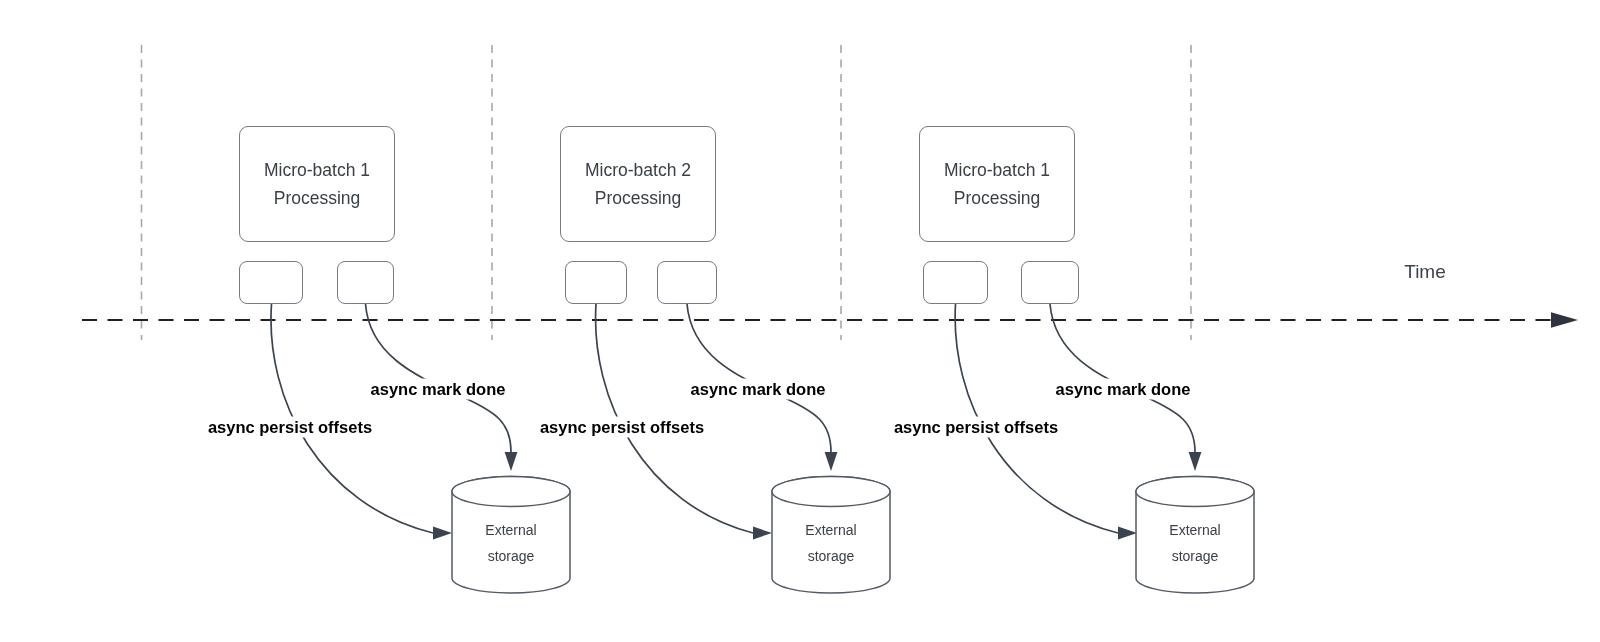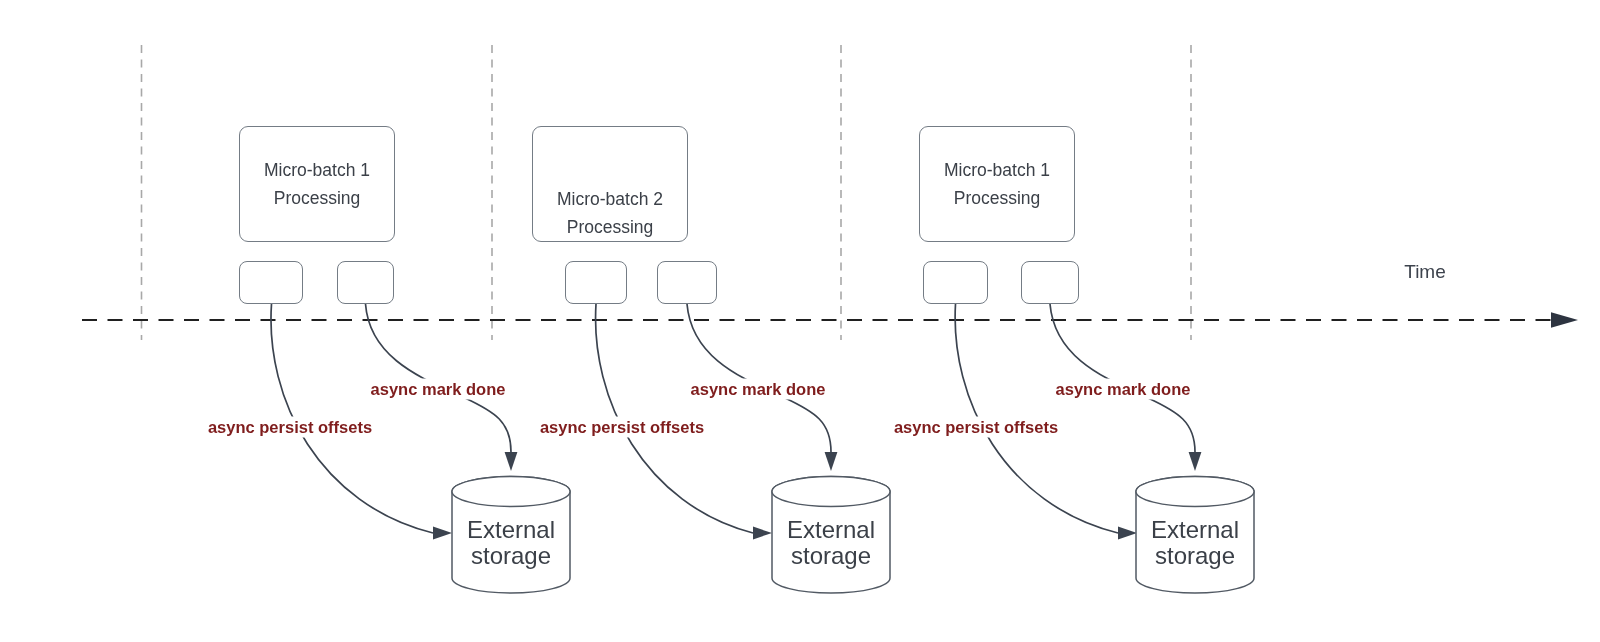--- a/index.html
+++ b/index.html
@@ -32,31 +32,31 @@
     background: #ffffff;
     border: 1.4px solid #747c85;
     border-radius: 8px;
     box-sizing: border-box;
   }
   .storage-text {
     position: absolute;
     width: 120px;
     text-align: center;
     color: #3b4048;
-    font-size: 24px;
+    font-size: 14px;
     line-height: 26px;
   }
   .flow-label {
     position: absolute;
     transform: translate(-50%, -50%);
     background: #ffffff;
     padding: 1px 3px;
     font-size: 16.5px;
     font-weight: bold;
-    color: #7f1d1d;
+    color: #000000;
     white-space: nowrap;
   }
   .time-label {
     position: absolute;
     transform: translate(-50%, -50%);
     font-size: 19px;
     color: #3d434d;
     white-space: nowrap;
     margin-left: 39px;
   }
@@ -101,21 +101,21 @@
     <g>
       <path d="M 1136 491.5 A 59 15 0 0 1 1254 491.5 L 1254 578 A 59 15 0 0 1 1136 578 Z" fill="#ffffff" stroke="#525a64" stroke-width="1.5"></path>
       <ellipse cx="1195" cy="491.5" rx="59" ry="15" fill="#ffffff" stroke="#525a64" stroke-width="1.5"></ellipse>
     </g>
   </svg>
 
   <div class="batch-box" style="left:239px; top:126px;">
     <span>Micro-batch 1</span>
     <span>Processing</span>
   </div>
-  <div class="batch-box" style="left:532px; top:126px;justify-content:flex-end;">
+  <div class="batch-box" style="left:560px; top:126px;">
     <span>Micro-batch 2</span>
     <span>Processing</span>
   </div>
   <div class="batch-box" style="left:919px; top:126px;">
     <span>Micro-batch 1</span>
     <span>Processing</span>
   </div>
 
   <div class="mini-box" style="left:239px; top:261px; width:64px; height:43px;"></div>
   <div class="mini-box" style="left:337px; top:261px; width:57px; height:43px;"></div>

